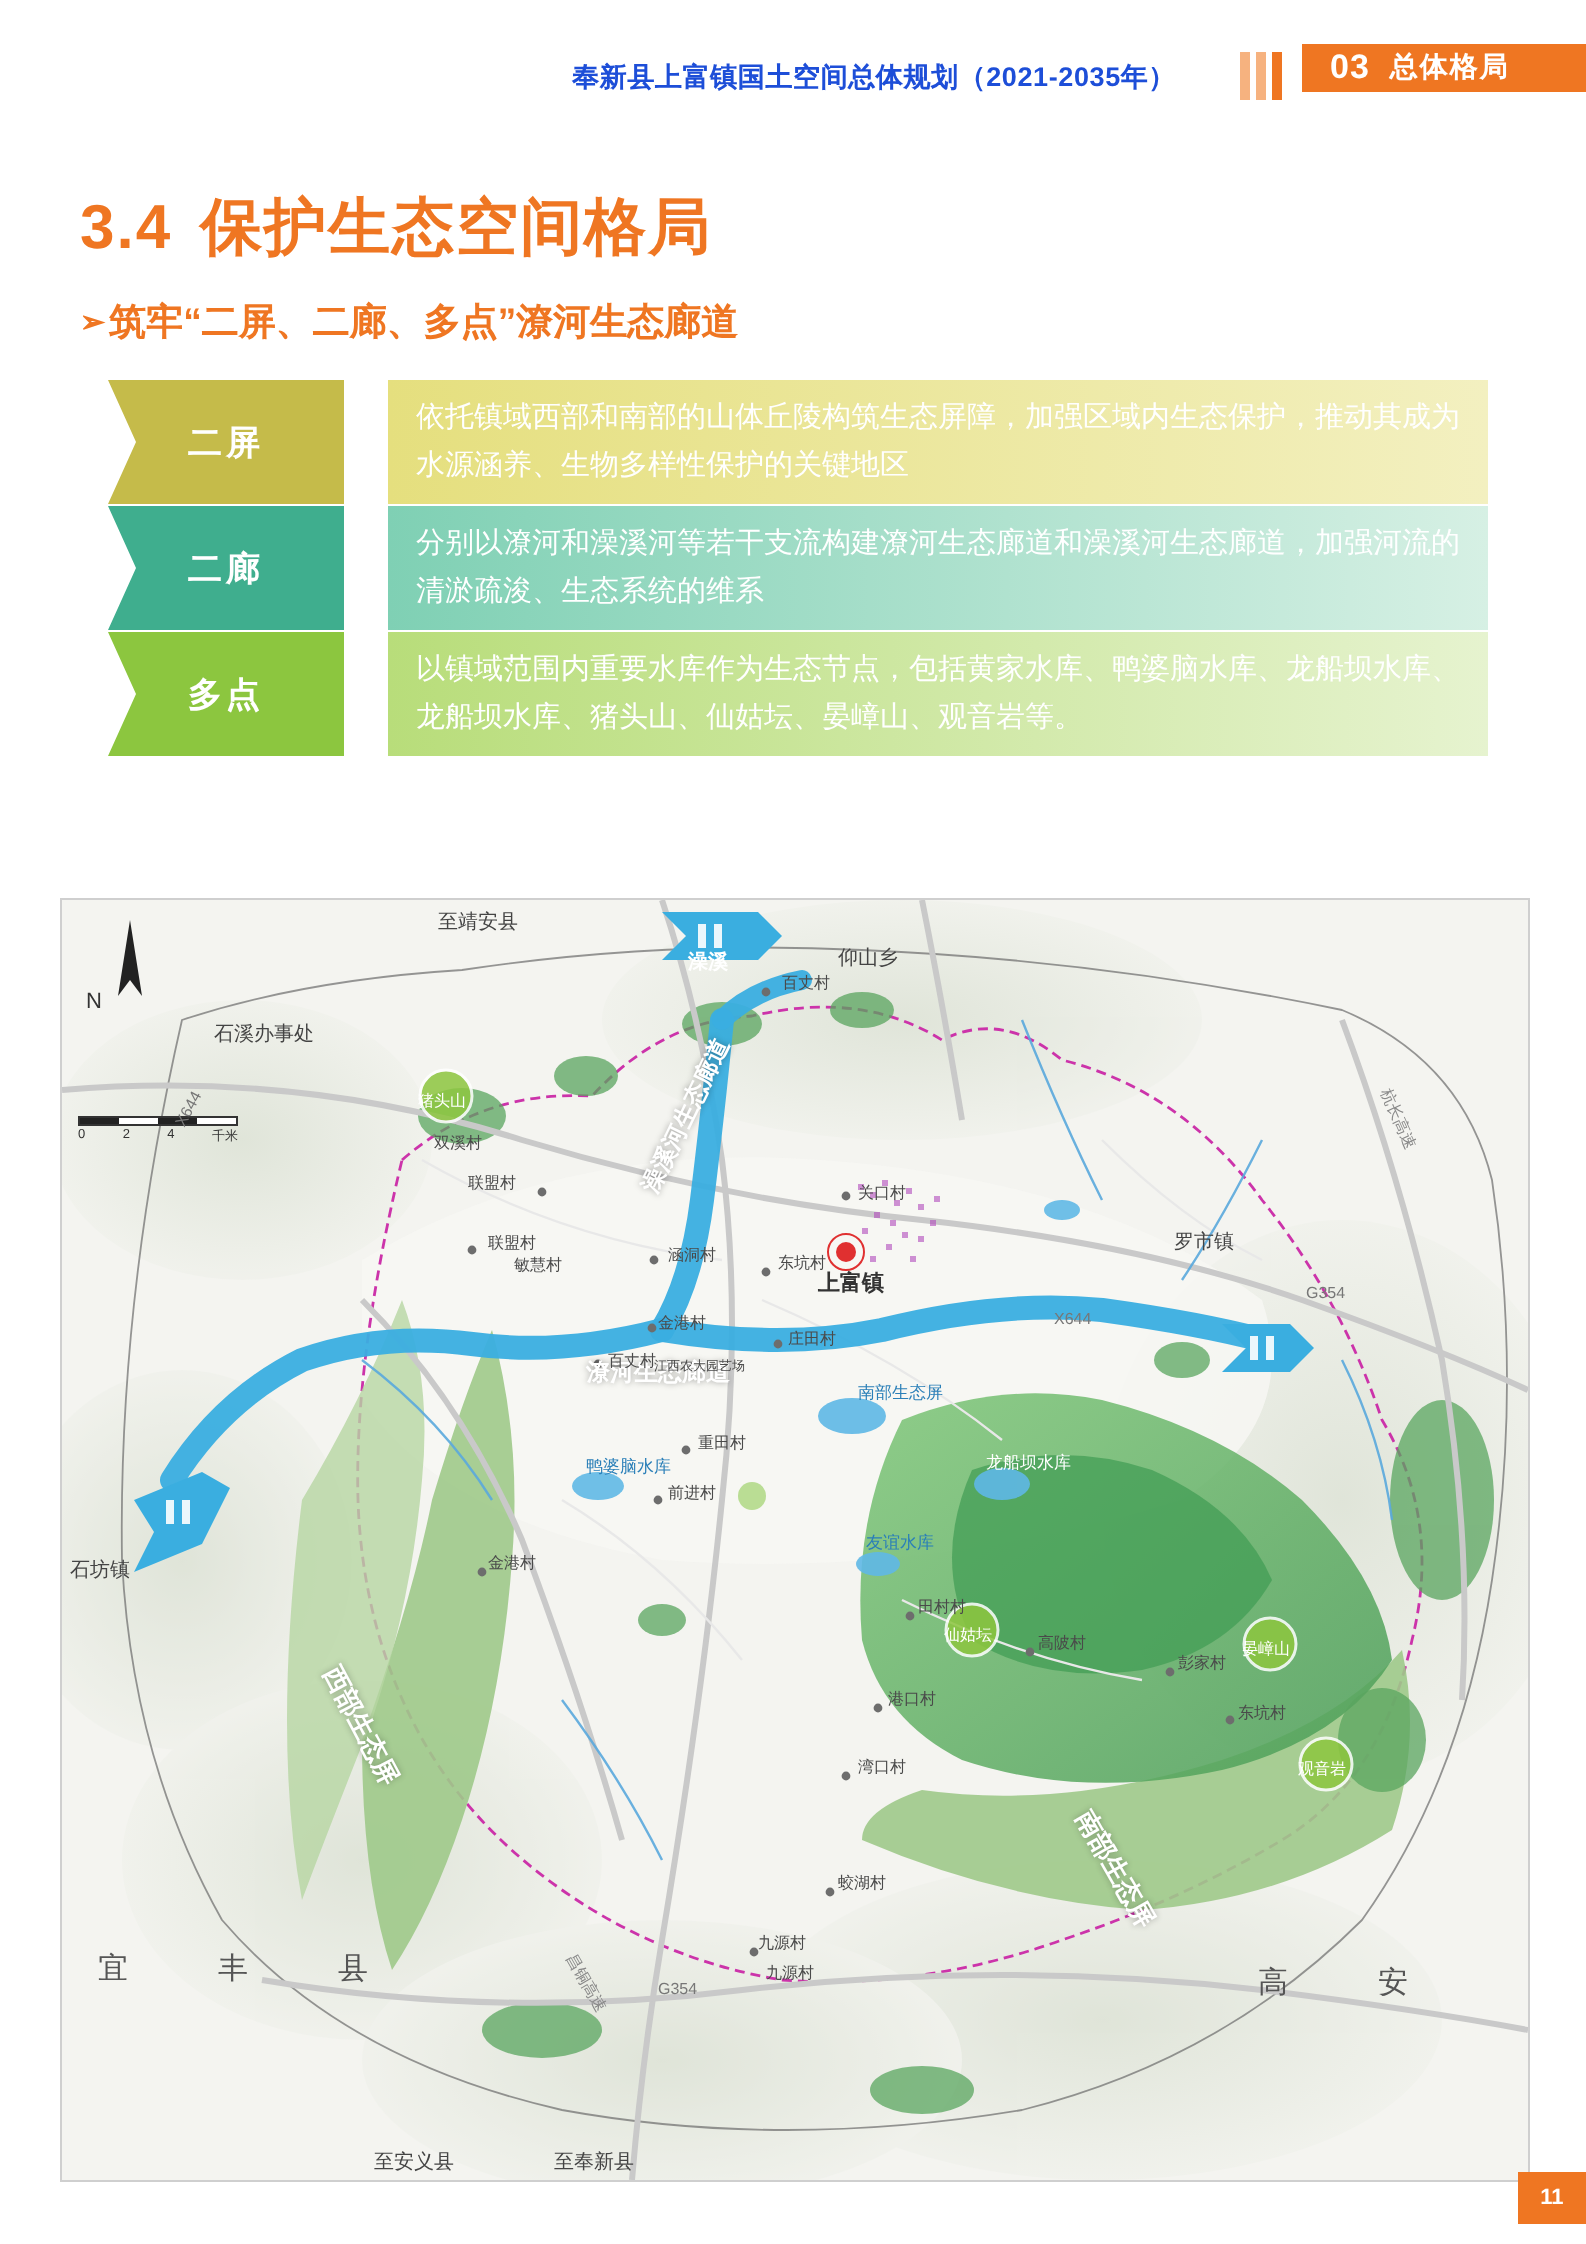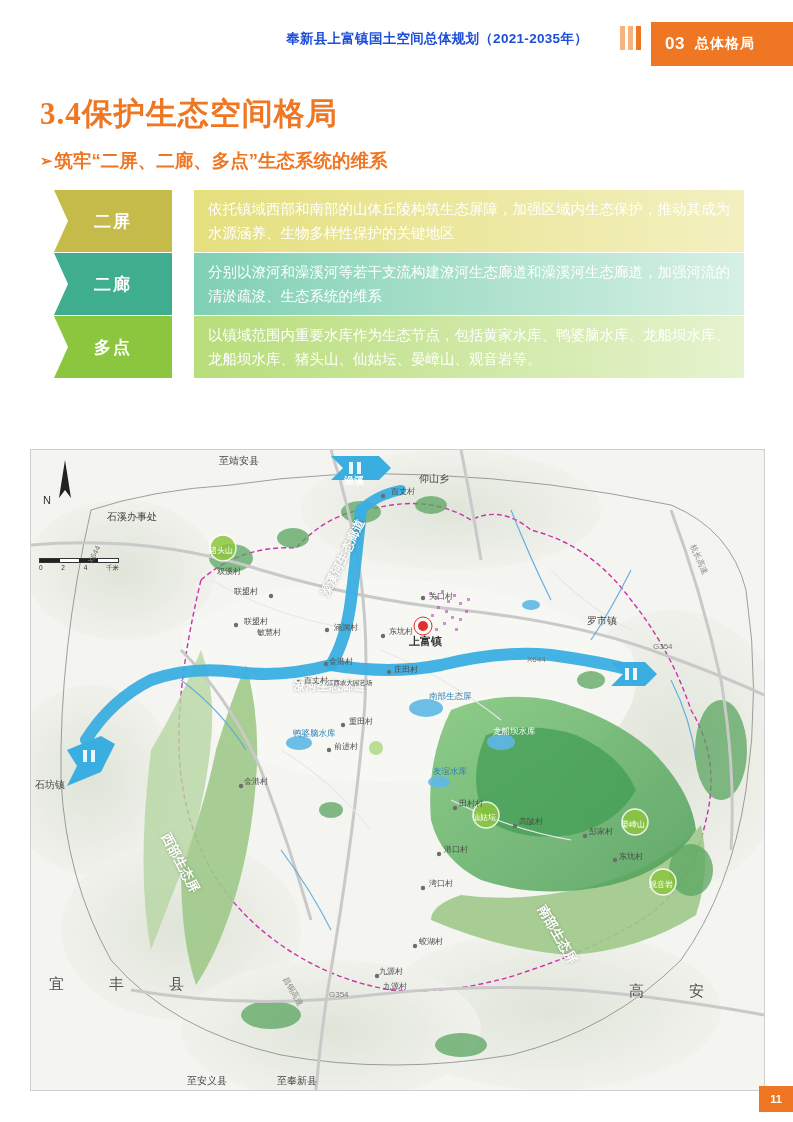--- a/index.html
+++ b/index.html
@@ -43,21 +43,21 @@
     display: block;
     width: 5px;
     height: 24px;
     background: #ef7622;
   }
   .header-bars span.light { background: #f6b27f; }
   .header-chapter {
     position: absolute;
     right: 0;
     top: 22px;
-    height: 44px;
+    height: 24px;
     background: #ef7622;
     color: #ffffff;
     display: flex;
     align-items: center;
     padding: 0 16px 0 14px;
     box-sizing: border-box;
     min-width: 142px;
   }
   .header-chapter .num {
     font-size: 17px;
@@ -75,21 +75,21 @@
   .section-title {
     position: absolute;
     left: 40px;
     top: 93px;
     font-size: 31px;
     font-weight: bold;
     color: #ef7622;
     letter-spacing: 1px;
     white-space: nowrap;
   }
-  .section-title .num { margin-right: 0; font-family: Liberation Serif, serif; }
+  .section-title .num { margin-right: 14px; }
 
   .sub-title {
     position: absolute;
     left: 40px;
     top: 148px;
     font-size: 18.5px;
     font-weight: bold;
     color: #ef7622;
     white-space: nowrap;
     display: flex;
@@ -259,21 +259,21 @@
     <span class="num">03</span>
     <span class="name">总体格局</span>
   </div>
 </div>
 
 <div class="section-title">
   <span class="num">3.4</span><span>保护生态空间格局</span>
 </div>
 <div class="sub-title">
   <span class="arrow">➢</span>
-  <span>筑牢“二屏、二廊、多点”生态系统的维系</span>
+  <span>筑牢“二屏、二廊、多点”潦河生态廊道</span>
 </div>
 
 <div class="rows">
   <div class="row r1">
     <div class="tag">二屏</div>
     <div class="body">依托镇域西部和南部的山体丘陵构筑生态屏障，加强区域内生态保护，推动其成为水源涵养、生物多样性保护的关键地区</div>
   </div>
   <div class="row r2">
     <div class="tag">二廊</div>
     <div class="body">分别以潦河和澡溪河等若干支流构建潦河生态廊道和澡溪河生态廊道，加强河流的清淤疏浚、生态系统的维系</div>

